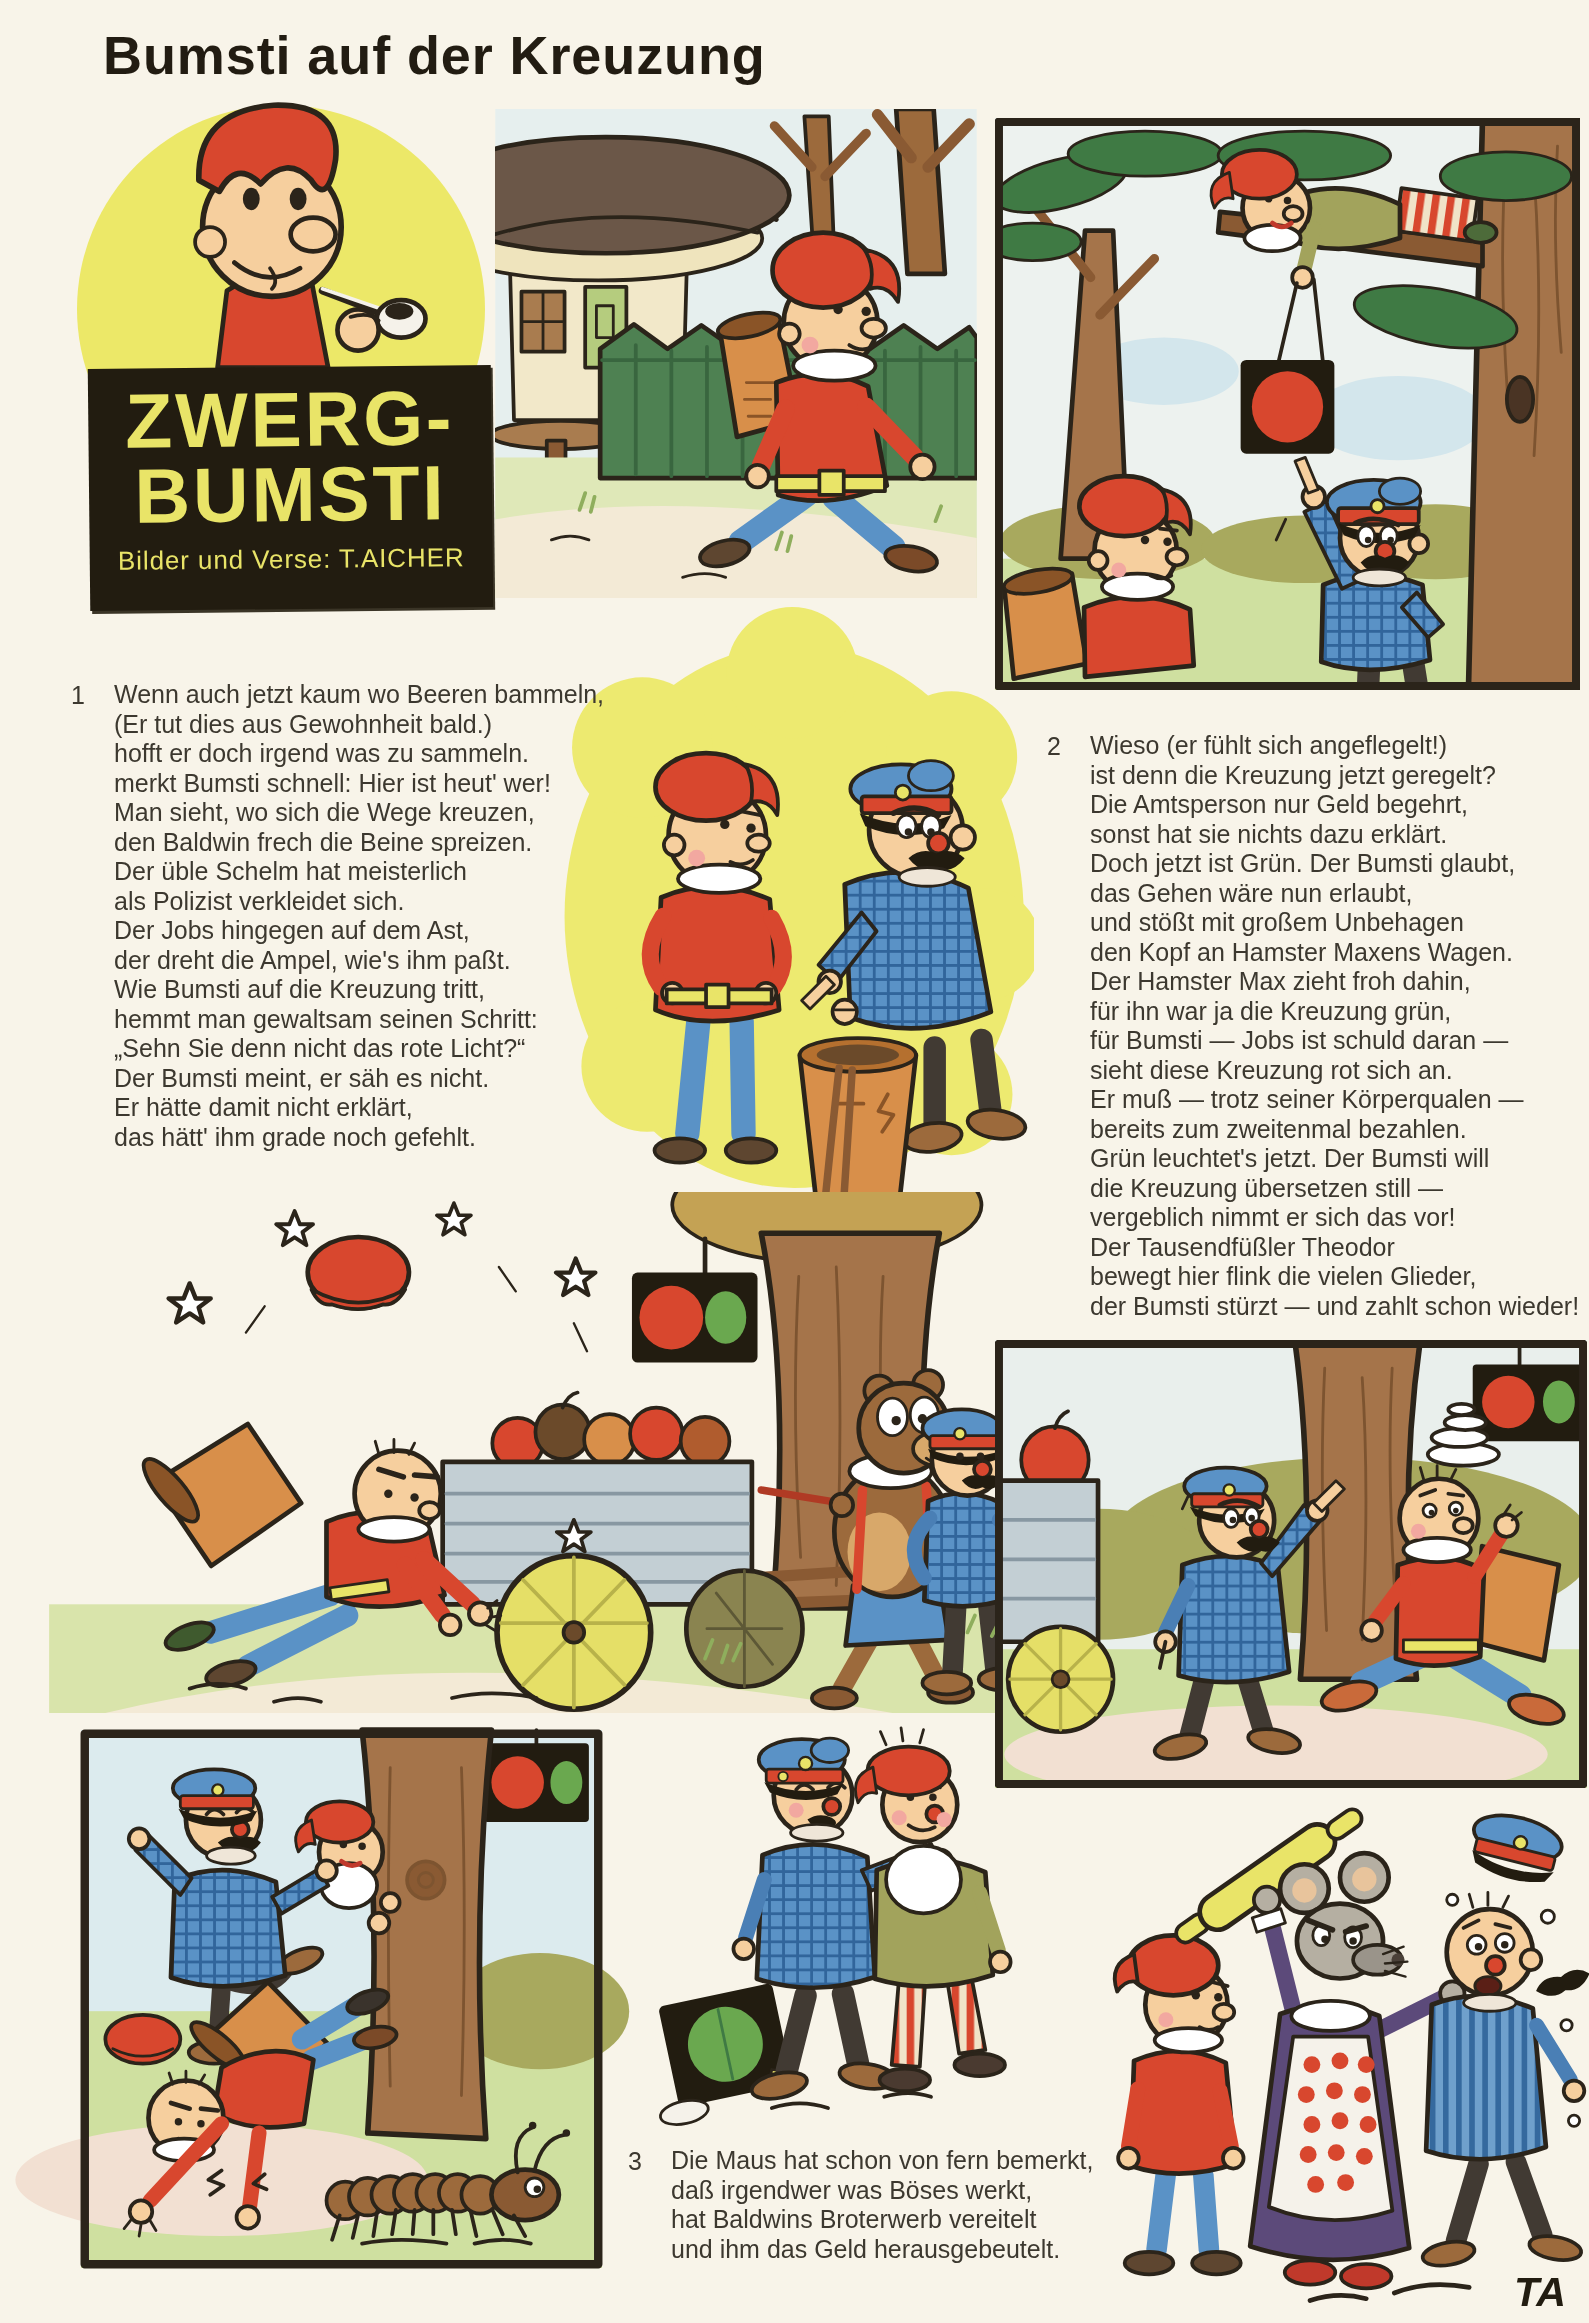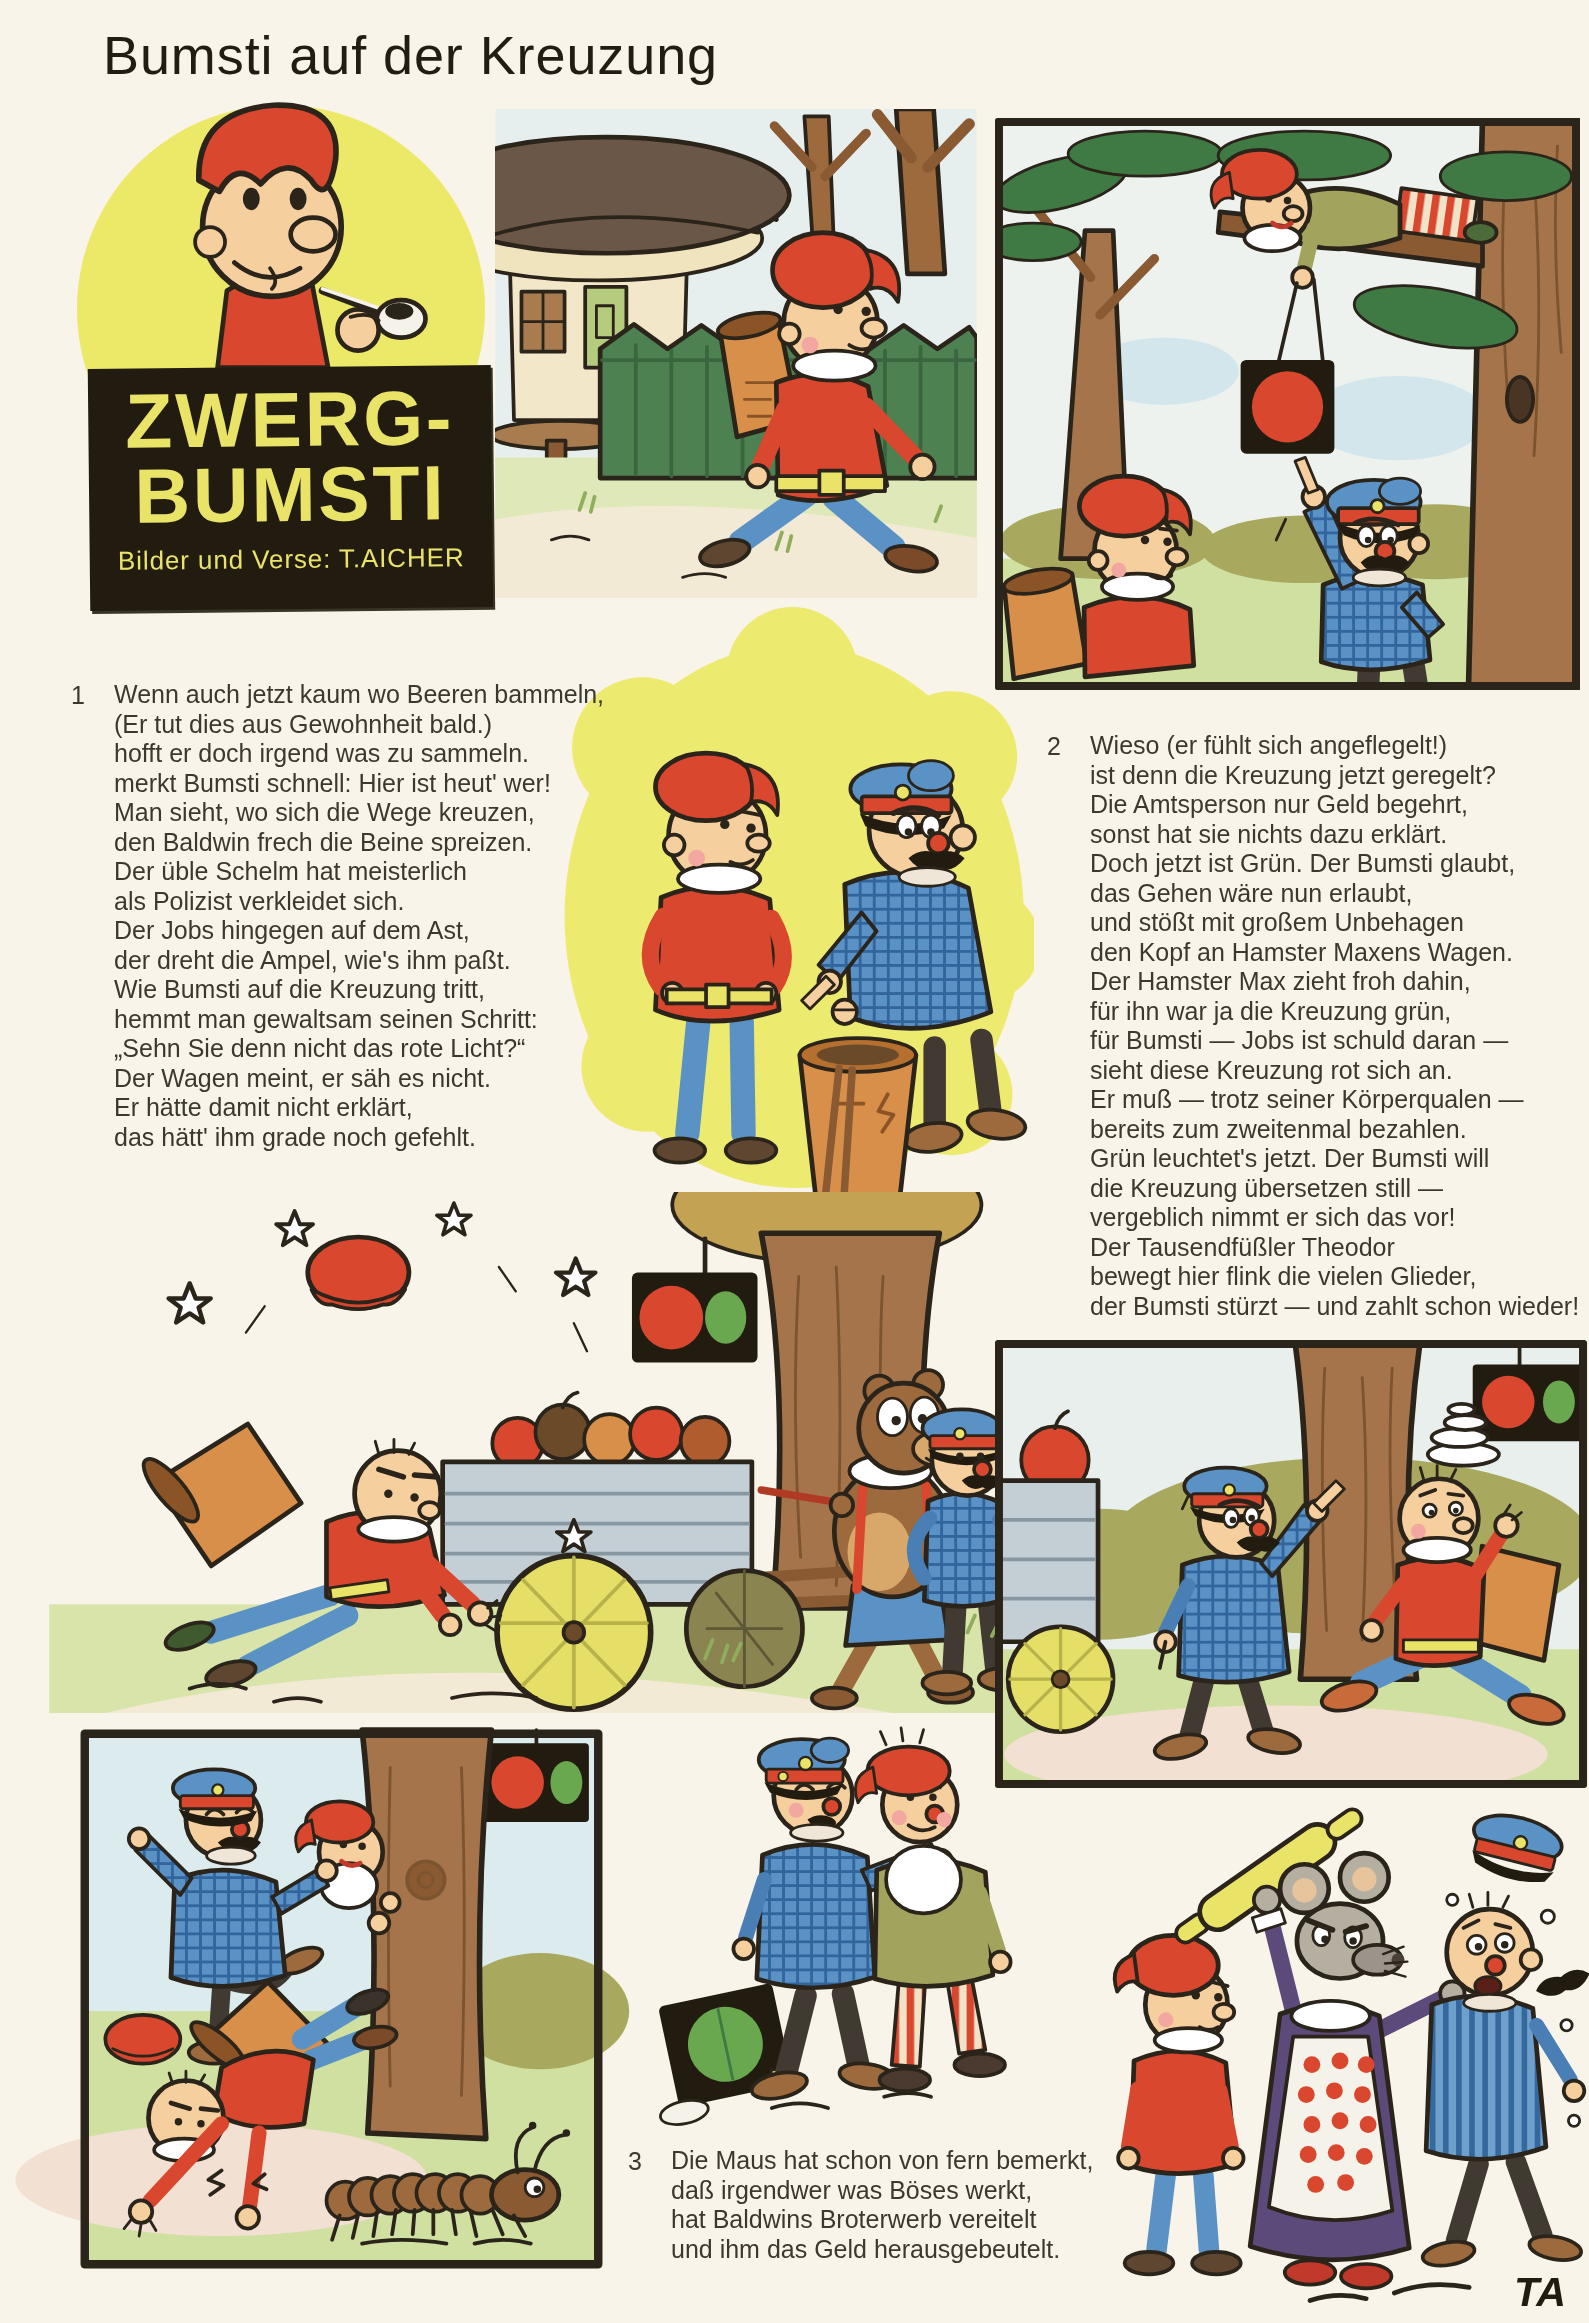--- a/index.html
+++ b/index.html
@@ -1,19 +1,19 @@
 <!DOCTYPE html>
 <html style="font-size:15px"><head>
 <meta charset="utf-8">
 <style>
   html,body{margin:0;padding:0;background:#e8e4d8;}
   .page{position:relative;width:1589px;height:2324px;background:#f8f4e9;
         font-family:"Liberation Sans",sans-serif;overflow:hidden;}
   .abs{position:absolute;}
-  .title{font-weight:normal;font-size:54px;color:#221c12;letter-spacing:0.9px;white-space:nowrap;}
+  .title{font-weight:bold;font-size:54px;color:#221c12;letter-spacing:0.9px;white-space:nowrap;}
   .verse{color:#3c382f;font-size:25px;line-height:29.5px;position:absolute;}
   .verse .num{position:absolute;left:0;top:0.9px;}
   .verse .lines{padding-left:43px;}
   .logo-circle{border-radius:50%;background:#ece868;}
   .logo-box{background:#221c10;text-align:center;transform:rotate(-0.6deg);
             box-shadow:1.9px 2.8px 0 #3a3426;}
   .logo-line{font-weight:bold;color:#e9e468;font-size:77px;line-height:0.98;
              letter-spacing:2.8px;font-family:"Liberation Sans",sans-serif;}
   .logo-byline{color:#e9e468;font-size:26px;margin-top:11.2px;letter-spacing:0.9px;}
   svg *{stroke-linecap:round;stroke-linejoin:round;}
@@ -293,21 +293,21 @@
         <div>merkt Bumsti schnell: Hier ist heut' wer!</div>
         <div>Man sieht, wo sich die Wege kreuzen,</div>
         <div>den Baldwin frech die Beine spreizen.</div>
         <div>Der üble Schelm hat meisterlich</div>
         <div>als Polizist verkleidet sich.</div>
         <div>Der Jobs hingegen auf dem Ast,</div>
         <div>der dreht die Ampel, wie's ihm paßt.</div>
         <div>Wie Bumsti auf die Kreuzung tritt,</div>
         <div>hemmt man gewaltsam seinen Schritt:</div>
         <div>„Sehn Sie denn nicht das rote Licht?“</div>
-        <div>Der Wagen meint, er säh es nicht.</div>
+        <div>Der Bumsti meint, er säh es nicht.</div>
         <div>Er hätte damit nicht erklärt,</div>
         <div>das hätt' ihm grade noch gefehlt.</div>
       </div>
   </div>
 
   <div class="verse" style="left:1047px;top:731px;width:542px;">
     <span class="num">2</span>
     <div class="lines">
         <div>Wieso (er fühlt sich angeflegelt!)</div>
         <div>ist denn die Kreuzung jetzt geregelt?</div>

